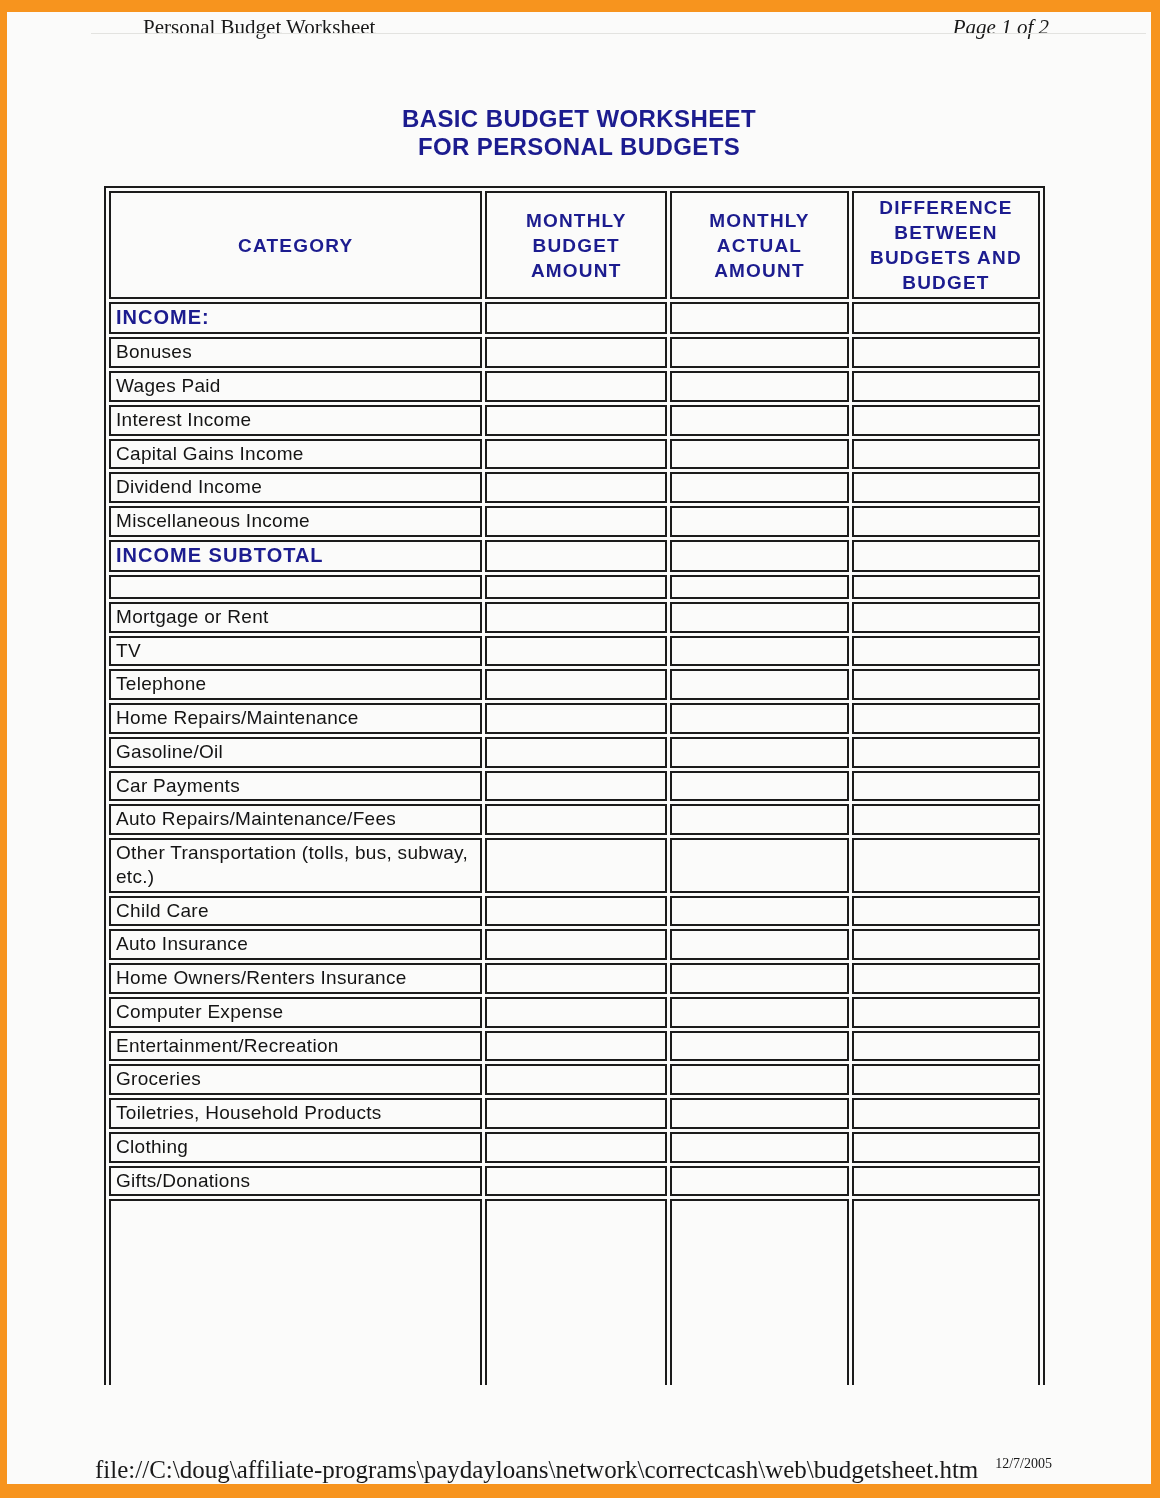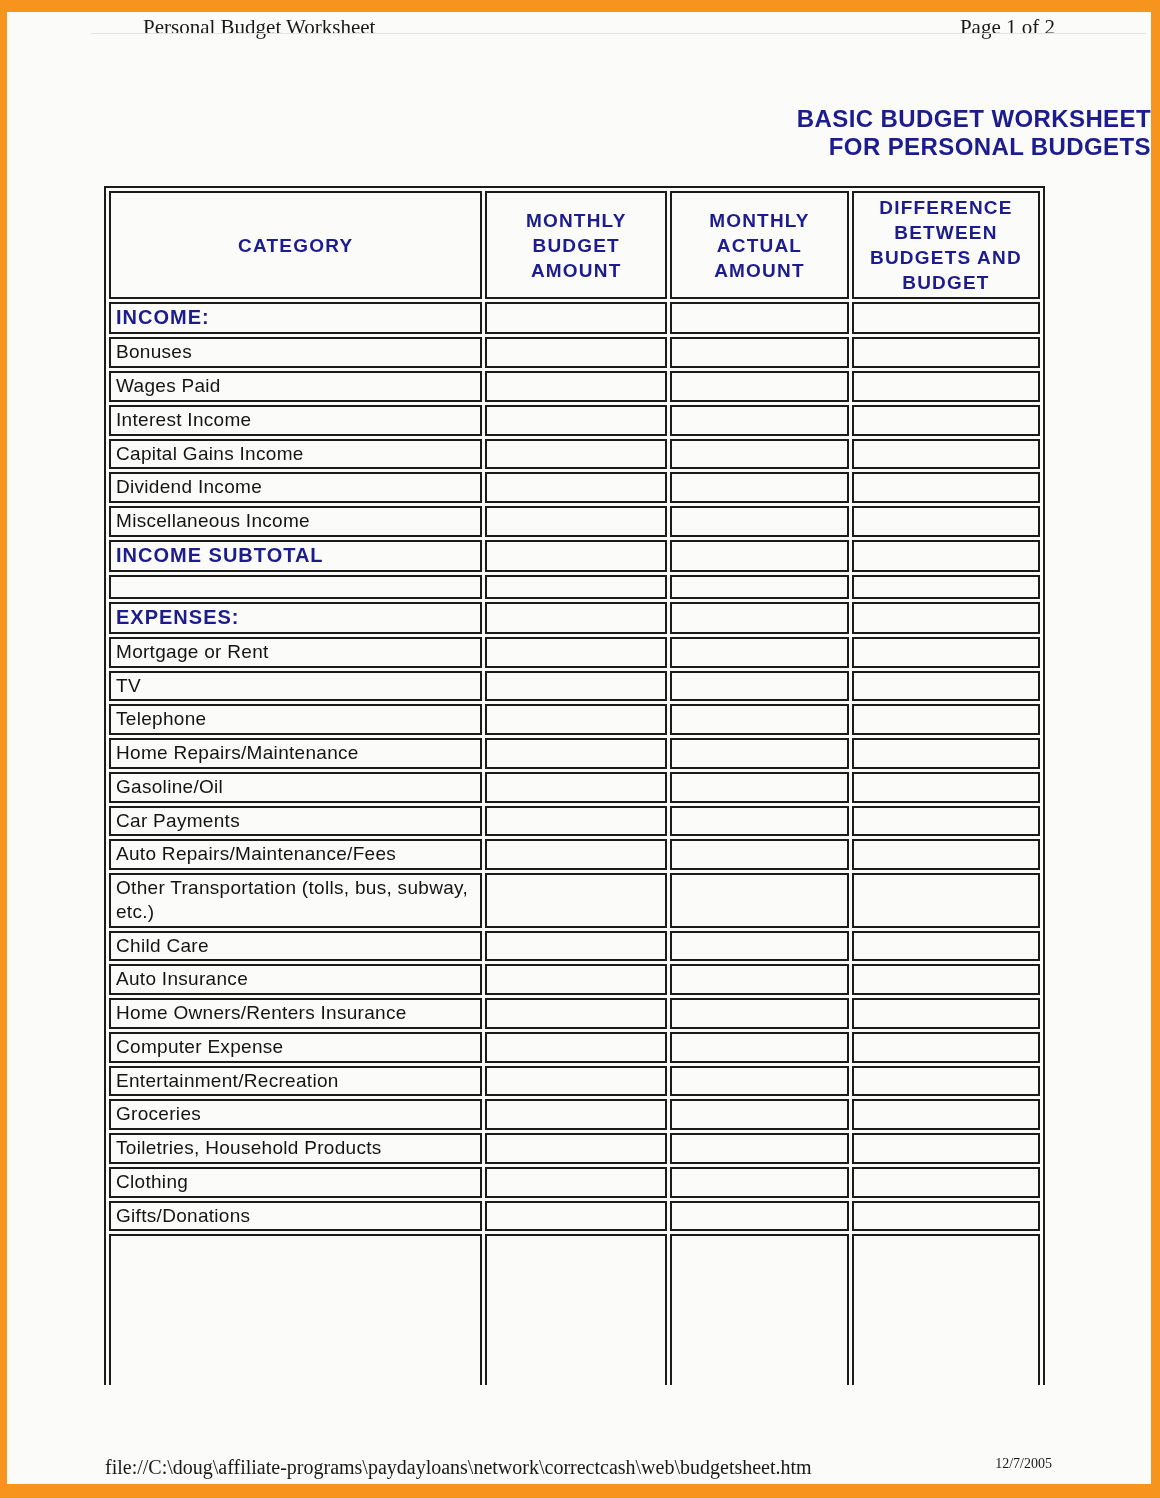--- a/index.html
+++ b/index.html
@@ -8,44 +8,44 @@
     background:#fbfbfa;
     border-top:12px solid #F7941E;
     border-right:9px solid #F7941E;
     border-bottom:14px solid #F7941E;
     border-left:7px solid #F7941E;
     font-family:"Liberation Sans",sans-serif;
     overflow:hidden;
   }
   .serif{font-family:"Liberation Serif",serif;color:#191919;font-size:21px;}
   .print-header-left{position:absolute;top:3px;left:88px;margin-left:48px;}
-  .print-header-right{position:absolute;top:3px;right:96px;}
+  .print-header-right{position:absolute;top:3px;right:102px;font-style:italic;}
   .header-rule{position:absolute;top:21px;left:84px;right:5px;border-top:1px solid #e3e3e0;}
   .doc-title{
-    position:absolute;top:93px;left:0;width:100%;text-align:right;
+    position:absolute;top:93px;left:0;width:100%;text-align:center;
     color:#1c1c8f;font-weight:bold;font-size:24px;line-height:28px;letter-spacing:.4px;
   }
   .table-clip{position:absolute;top:174px;left:97px;width:947px;height:1199px;overflow:hidden;}
   table.budget{
     border-collapse:separate;border-spacing:3px;
     border:2px solid #1b1b1b;width:941px;table-layout:fixed;
   }
   th,td{border:2px solid #1b1b1b;box-sizing:border-box;overflow:hidden;}
   th{
     height:97px;color:#1c1c8f;font-size:19px;font-weight:bold;
     letter-spacing:1.2px;line-height:1.32;text-align:center;vertical-align:middle;
     padding:2px 8px;
   }
   td{
     height:24px;font-size:19px;color:#141414;letter-spacing:.3px;
     padding:1px 4px 2px 5px;vertical-align:middle;line-height:1.25;
   }
   tr.section td.cat{color:#1c1c8f;font-weight:bold;font-size:20px;letter-spacing:1px;margin-top:8px;}
   tr.tall-row td{height:420px;vertical-align:top;}
-  .print-footer-left{position:absolute;top:1444px;left:98px;font-size:20px;}
+  .print-footer-left{position:absolute;top:1444px;left:88px;font-size:25px;}
   .print-footer-right{position:absolute;top:1444px;right:99px;font-size:14px;}
 </style>
 </head>
 <body>
 
 <div class="serif print-header-left">Personal Budget Worksheet</div>
 <div class="serif print-header-right">Page 1 of 2</div>
 <div class="header-rule"></div>
 
 <div class="doc-title">
@@ -116,26 +116,20 @@
           <td></td>
           <td></td>
           <td></td>
         </tr>
     <tr>
           <td class="cat"></td>
           <td></td>
           <td></td>
           <td></td>
         </tr>
-    <tr class="section">
-          <td class="cat">EXPENSES:</td>
-          <td></td>
-          <td></td>
-          <td></td>
-        </tr>
     <tr>
           <td class="cat">Mortgage or Rent</td>
           <td></td>
           <td></td>
           <td></td>
         </tr>
     <tr>
           <td class="cat">TV</td>
           <td></td>
           <td></td>

